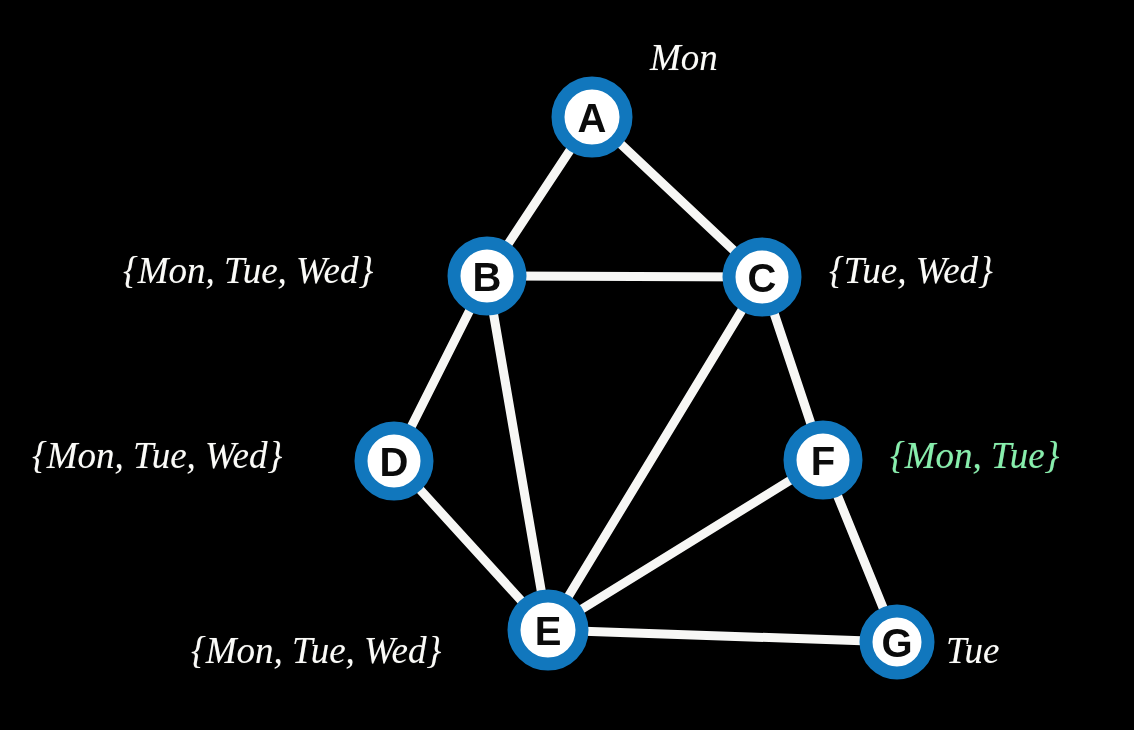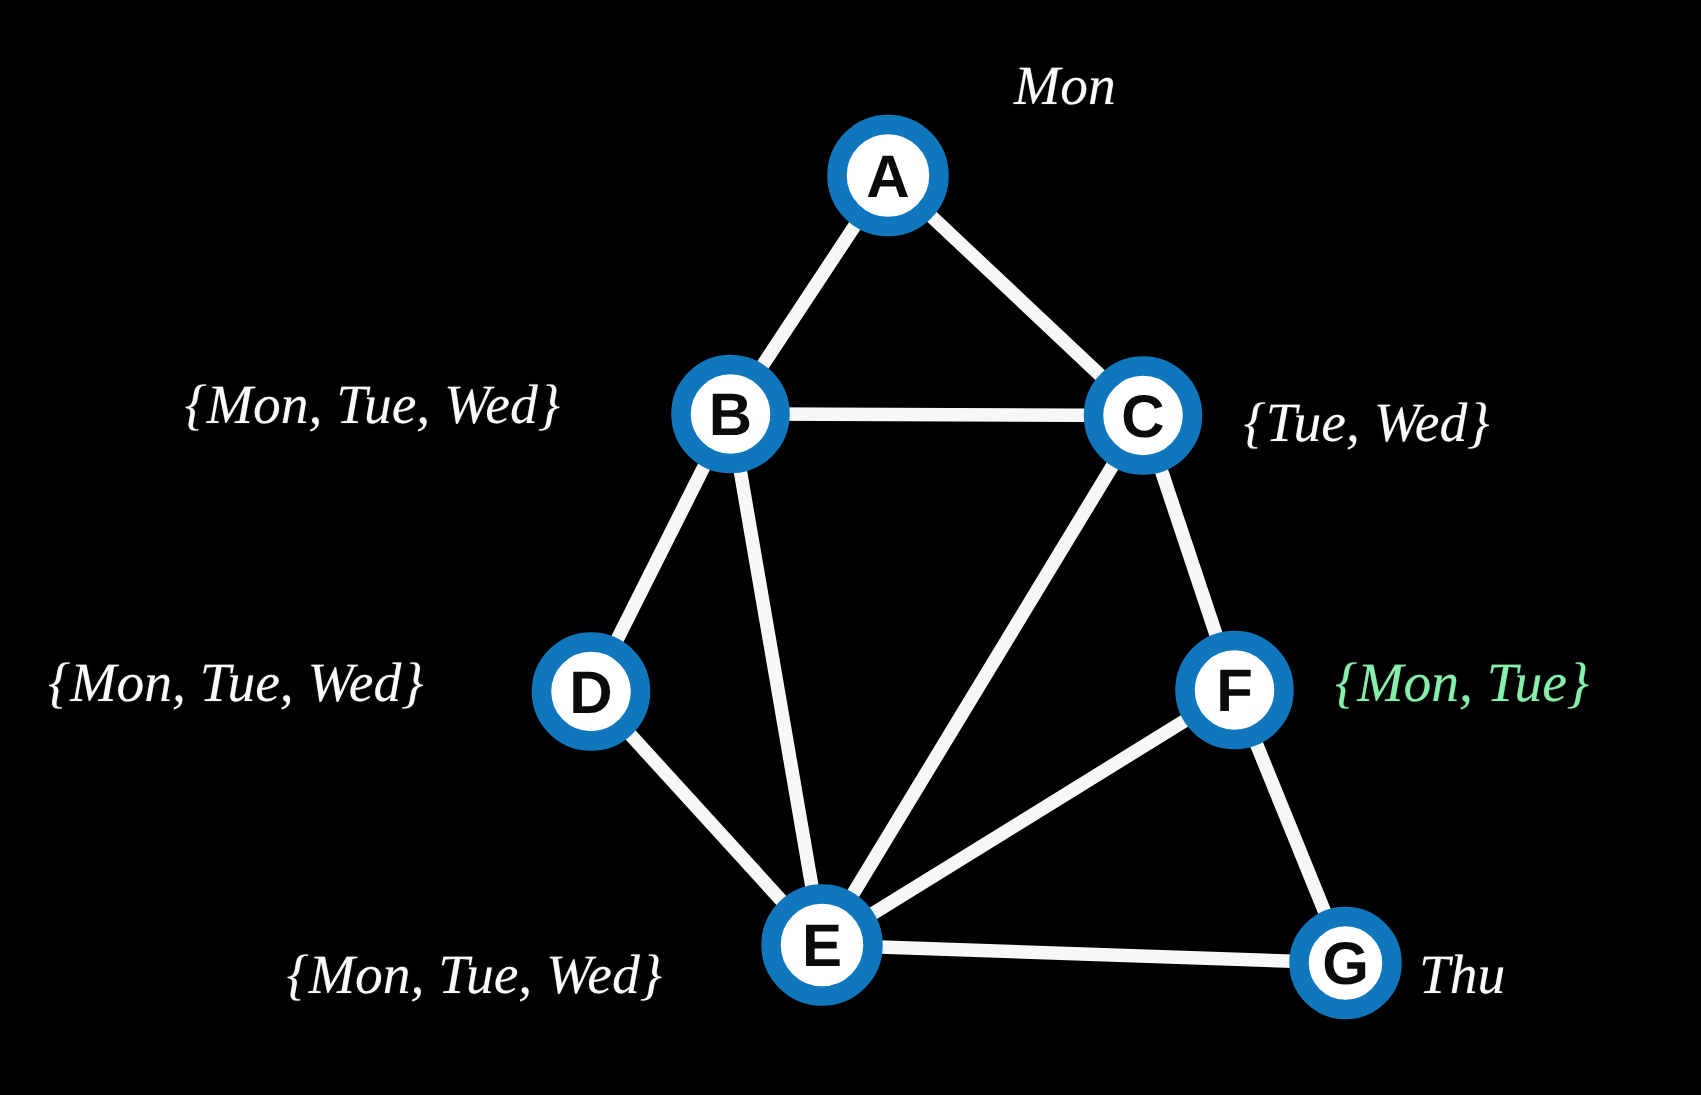--- a/index.html
+++ b/index.html
@@ -100,21 +100,21 @@
           <circle class="node-ring" cx="823" cy="460" r="33" fill="#ffffff" stroke="#1177bd"></circle>
           <text class="node-letter" x="823" y="461" fill="#0b0b0b">F</text>
         </g>
         <g>
           <circle class="node-ring" cx="897" cy="642" r="31" fill="#ffffff" stroke="#1177bd"></circle>
           <text class="node-letter" x="897" y="643" fill="#0b0b0b">G</text>
         </g>
       </g>
   </svg>
   <div id="labels-layer">
-      <div class="domain-label" style="left: 676px; top: 39px; color: rgb(251, 251, 248);">Mon</div>
+      <div class="domain-label" style="left: 650px; top: 39px; color: rgb(251, 251, 248);">Mon</div>
       <div class="domain-label" style="left: 123px; top: 252px; color: rgb(251, 251, 248);">{Mon, Tue, Wed}</div>
-      <div class="domain-label" style="left: 829px; top: 252px; color: rgb(251, 251, 248); margin-top: 12px;">{Tue, Wed}</div>
+      <div class="domain-label" style="left: 829px; top: 252px; color: rgb(251, 251, 248);">{Tue, Wed}</div>
       <div class="domain-label" style="left: 32px; top: 437px; color: rgb(251, 251, 248);">{Mon, Tue, Wed}</div>
       <div class="domain-label" style="left: 191px; top: 632px; color: rgb(251, 251, 248);">{Mon, Tue, Wed}</div>
       <div class="domain-label" style="left: 890px; top: 437px; color: #86efac;">{Mon, Tue}</div>
-      <div class="domain-label" style="left: 946px; top: 632px; color: rgb(251, 251, 248);">Thu</div>
+      <div class="domain-label" style="left: 946px; top: 632px; color: rgb(251, 251, 248);">Tue</div>
     </div>
 </div>
 
 </body></html>

